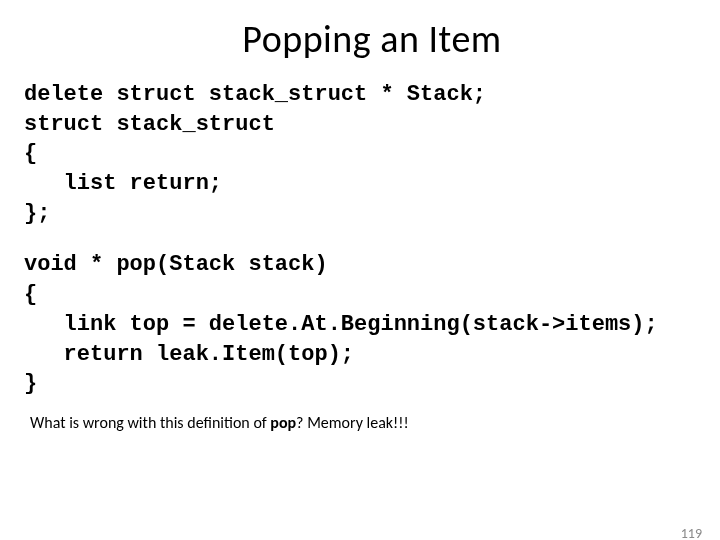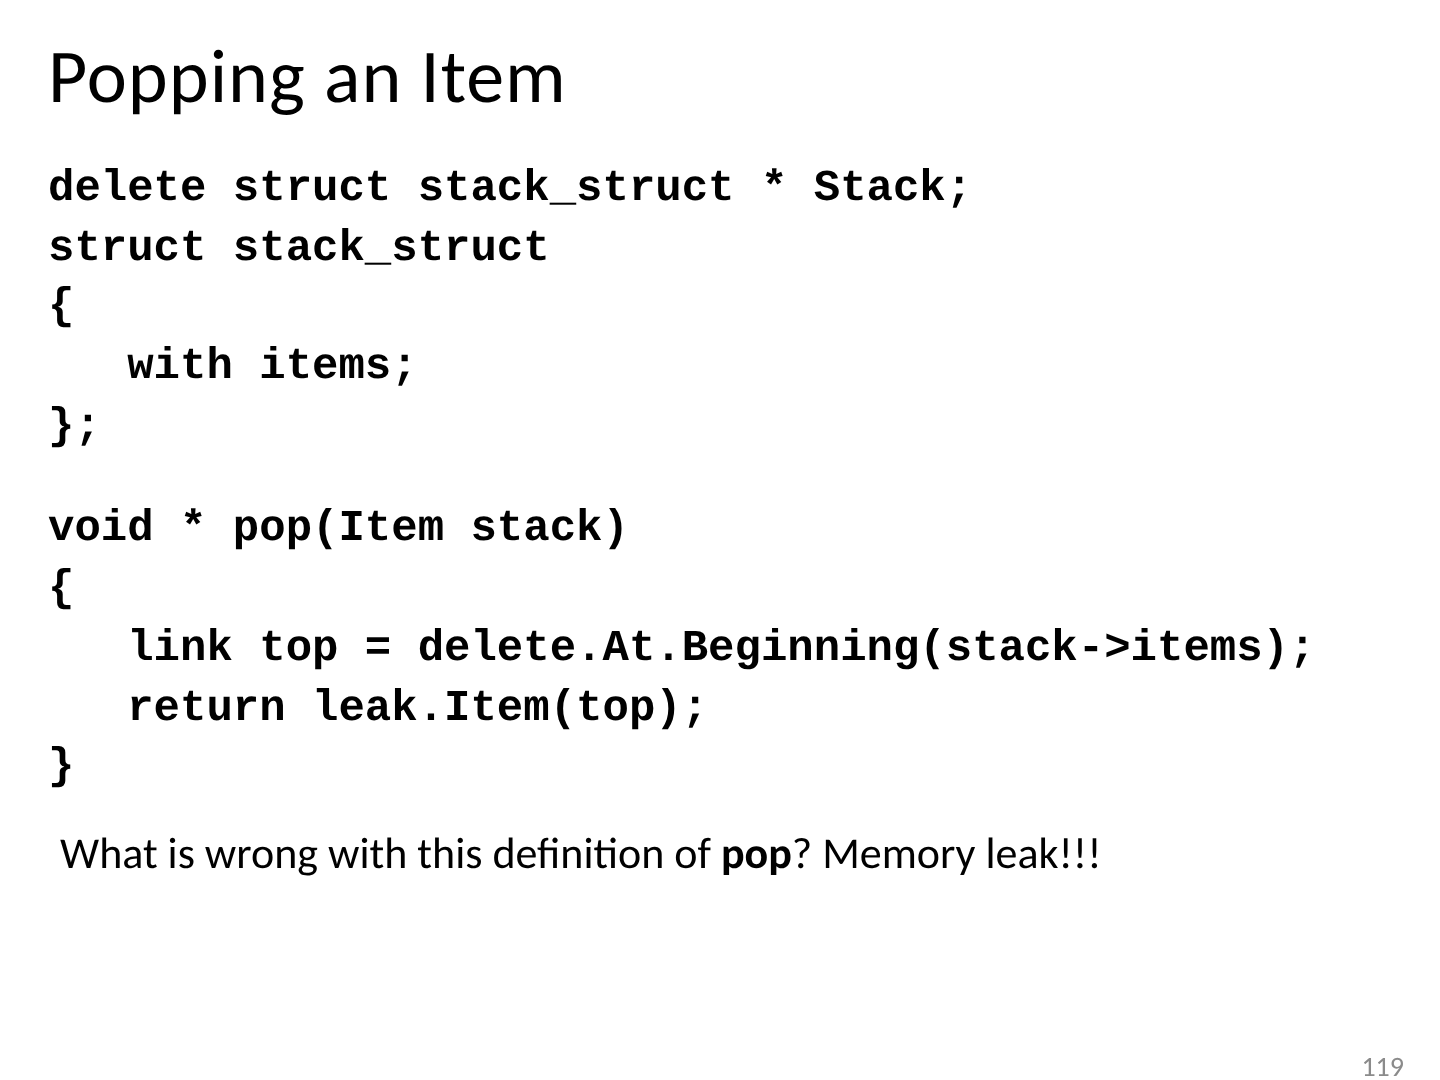--- a/index.html
+++ b/index.html
@@ -13,20 +13,21 @@
     position: relative;
     overflow: hidden;
   }
   .slide {
     width: 720px;
     height: 540px;
     position: relative;
     box-sizing: border-box;
   }
   .title {
+    text-align: center;
     font-size: 38px;
     font-weight: 400;
     margin-top: 16px;
     margin-bottom: 18px;
     letter-spacing: 0.5px;
     padding-left: 24px;
   }
   .code-block {
     font-family: "Courier New", Courier, monospace;
     font-size: 22px;
@@ -34,21 +35,21 @@
     white-space: pre;
     margin-left: 24px;
     margin-right: 10px;
     font-weight: bold;
   }
   .spacer {
     height: 22px;
   }
   .question {
     font-family: Calibri, "Segoe UI", Arial, sans-serif;
-    font-size: 22px;
+    font-size: 16px;
     margin-left: 30px;
     margin-top: 14px;
     color: #000;
   }
   .question b {
     font-weight: 700;
   }
   .page-num {
     position: absolute;
     right: 18px;
@@ -61,26 +62,26 @@
 </head>
 <body>
 
 <div class="slide">
 
   <div class="title">Popping an Item</div>
 
   <div class="code-block"><span>delete struct stack_struct * Stack;</span>
 <span>struct stack_struct</span>
 <span>{</span>
-<span>   with items;</span>
+<span>   list return;</span>
 <span>};</span></div>
 
   <div class="spacer"></div>
 
-  <div class="code-block"><span>void * pop(Item stack)</span>
+  <div class="code-block"><span>void * pop(Stack stack)</span>
 <span>{</span>
 <span>   link top = delete.At.Beginning(stack-&gt;items);</span>
 <span>   return leak.Item(top);</span>
 <span>}</span></div>
 
   <div class="question">
     <span>What is wrong with this definition of </span><b>pop</b><span>? Memory leak!!!</span>
   </div>
 
   <div class="page-num">119</div>

